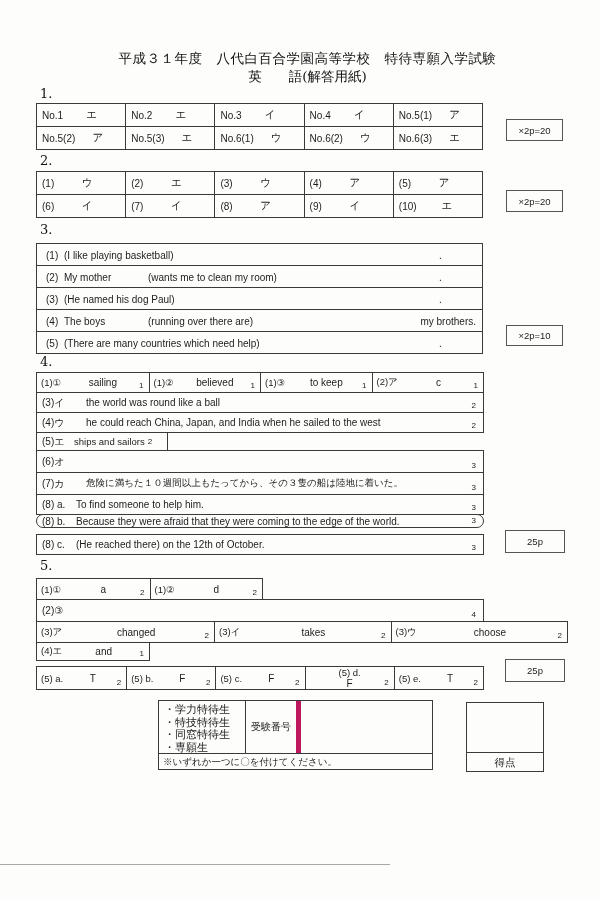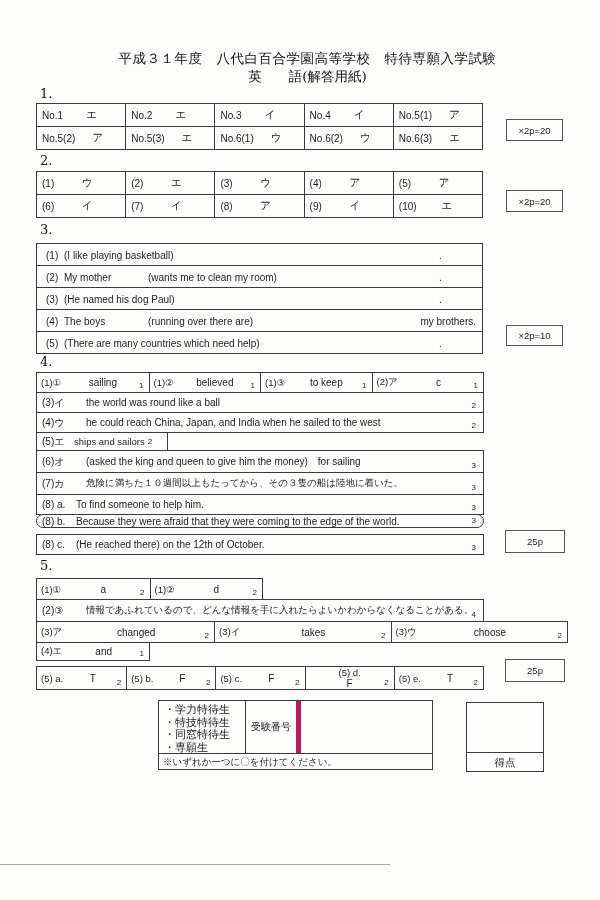--- a/index.html
+++ b/index.html
@@ -231,21 +231,20 @@
       <span class="ftext">he could reach China, Japan, and India when he sailed to the west</span>
       <span class="fpt">2</span>
     </div>
   <div class="frow" style="top:432px;height:19px;width:132px;">
       <span class="fnum" style="width:32px;">(5)エ</span>
       <span class="ftext" style="font-size:9.5px;">ships and sailors</span>
       <span class="fpt" style="position:static;margin-left:3px;">2</span>
     </div>
   <div class="frow" style="top:450px;height:23px;">
       <span class="fnum">(6)オ</span>
-      <span class="ftext">(asked the king and queen to give him the money)　for sailing</span>
       <span class="fpt">3</span>
     </div>
   <div class="frow" style="top:472px;height:23px;">
       <span class="fnum">(7)カ</span>
       <span class="ftext ja">危険に満ちた１０週間以上もたってから、その３隻の船は陸地に着いた。</span>
       <span class="fpt">3</span>
     </div>
   <div class="frow" style="top:494px;height:21px;">
       <span class="fnum" style="width:34px;">(8) a.</span>
       <span class="ftext">To find someone to help him.</span>
@@ -271,21 +270,20 @@
         <span class="fpt">2</span>
       </div>
     <div class="ccell" style="width:50%;">
         <span class="cnum">(1)②</span>
         <span class="cans">d</span>
         <span class="fpt">2</span>
       </div>
   </div>
   <div class="frow" style="top:599px;height:23px;">
       <span class="fnum">(2)③</span>
-      <span class="ftext ja">情報であふれているので、どんな情報を手に入れたらよいかわからなくなることがある。</span>
       <span class="fpt">4</span>
     </div>
   <div class="crow" style="top:621px;width:532px;height:22px;">
     <div class="ccell" style="width:33.4%;">
         <span class="cnum">(3)ア</span>
         <span class="cans">changed</span>
         <span class="fpt">2</span>
       </div>
     <div class="ccell" style="width:33.3%;">
         <span class="cnum">(3)イ</span>

